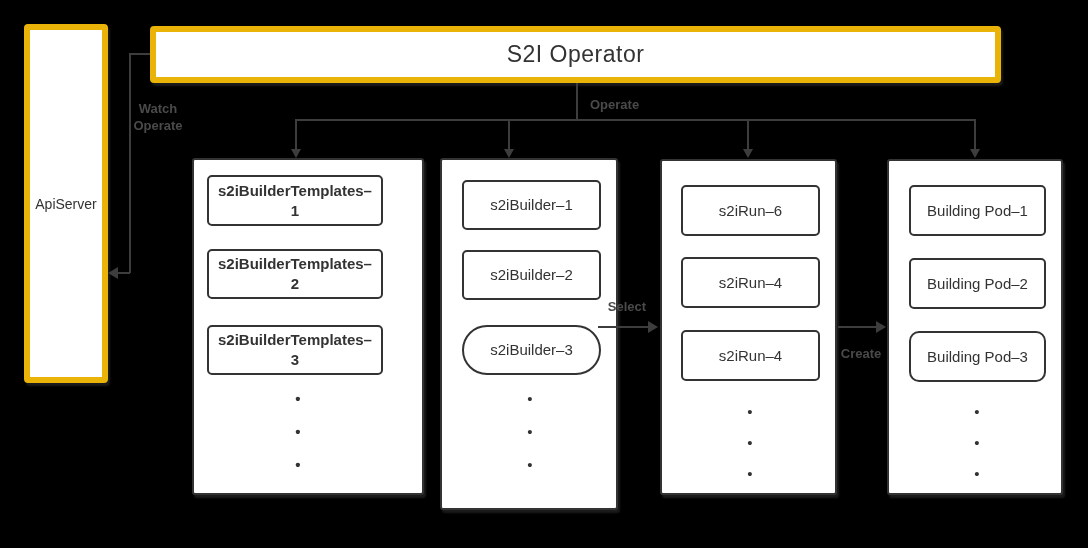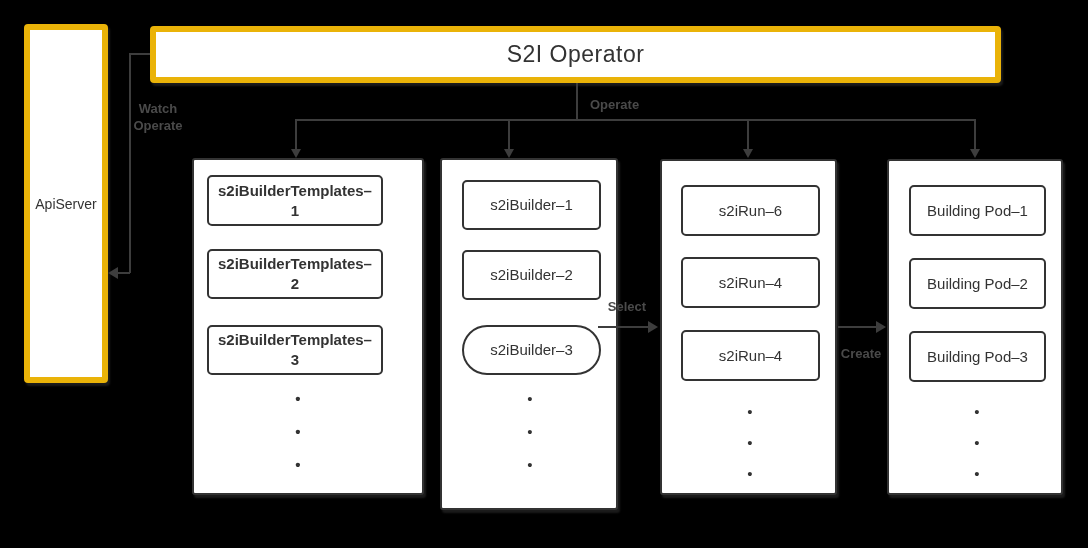--- a/index.html
+++ b/index.html
@@ -195,21 +195,21 @@
   <div class="arrow-right" style="left:876px; top:321px;"></div>
   <div class="edge-label" style="left:833px; top:298px; width:56px;margin-top:47px;">Create</div>
 
   <div class="col" style="left:887px; top:159px; width:176px; height:336px;">
     <div class="item" style="left:20px; top:24px; width:137px; height:51px;">
       <span class="item-line">Building Pod–1</span>
     </div>
     <div class="item" style="left:20px; top:97px; width:137px; height:51px;">
       <span class="item-line">Building Pod–2</span>
     </div>
-    <div class="item" style="left:20px; top:170px; width:137px; height:51px;">
+    <div class="item" style="left:20px; top:170px; width:137px; height:51px;border-radius:10px;">
       <span class="item-line">Building Pod–3</span>
     </div>
     <span class="dot" style="left:84px; top:246px;">•</span>
     <span class="dot" style="left:84px; top:277px;">•</span>
     <span class="dot" style="left:84px; top:308px;">•</span>
   </div>
 
 </div>
 
 </body></html>

